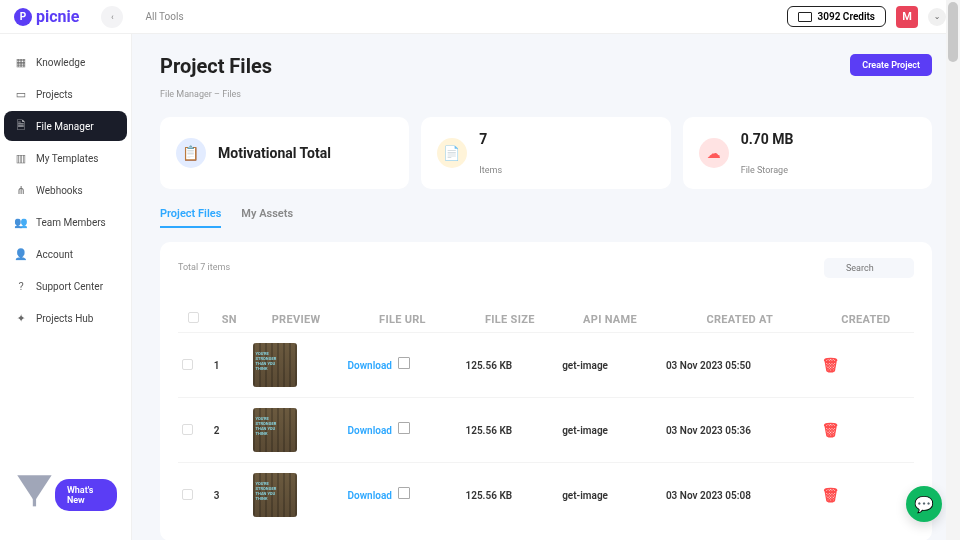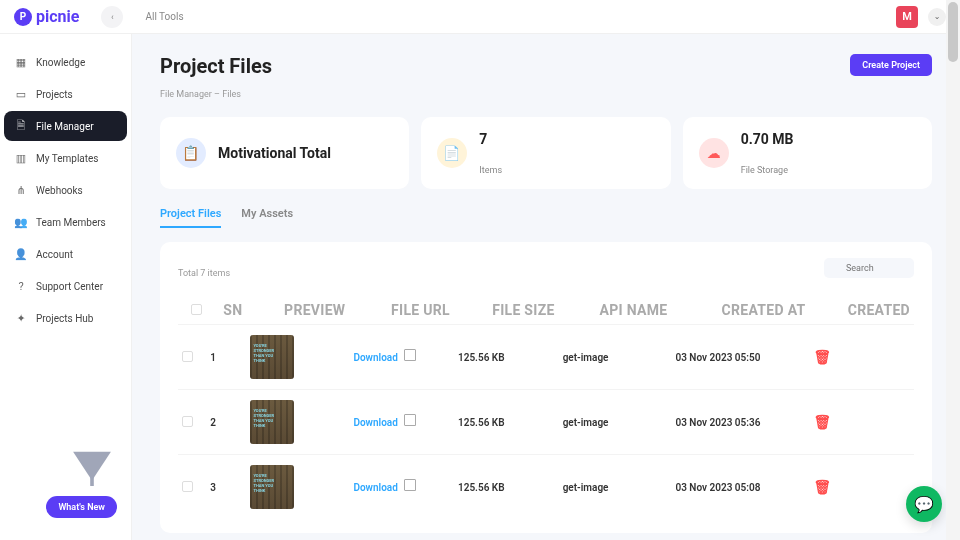--- a/index.html
+++ b/index.html
@@ -12,47 +12,47 @@
 .topbar-right{margin-left:auto;display:flex;align-items:center;gap:10px}
 .credits{border:1.5px solid #222;border-radius:6px;padding:4px 10px;display:flex;align-items:center;gap:6px;font-size:10px;font-weight:600}
 .credits-icon{width:14px;height:10px;border:1px solid #222;border-radius:1px}
 .avatar{width:22px;height:22px;background:#e9445a;border-radius:4px;color:#fff;display:flex;align-items:center;justify-content:center;font-size:11px;font-weight:600}
 .chev{width:18px;height:18px;border-radius:50%;background:#f0f0f0;display:flex;align-items:center;justify-content:center;font-size:8px;color:#666}
 .layout{display:flex;height:calc(100% - 34px)}
 .sidebar{width:132px;background:#fff;padding:12px 4px;display:flex;flex-direction:column;border-right:1px solid #f0f0f0}
 .nav-item{display:flex;align-items:center;gap:8px;padding:8px 10px;font-size:10px;color:#444;border-radius:8px;margin:1px 0;cursor:pointer}
 .nav-item.active{background:#1a1d29;color:#fff}
 .nav-icon{width:14px;height:14px;display:flex;align-items:center;justify-content:center;font-size:11px;opacity:.8}
-.side-bottom{margin-top:auto;display:flex;flex-direction:column;align-items:flex-end;padding:10px}
+.side-bottom{margin-top:auto;display:flex;flex-direction:row;align-items:center;padding:10px}
 .funnel-icon{width:50px;height:36px;margin-bottom:10px}
 .whats-new{background:#5b3df5;color:#fff;font-size:9px;font-weight:600;padding:6px 12px;border-radius:14px;cursor:pointer}
 .main{flex:1;padding:20px 28px 0 28px;overflow:auto}
 .page-head{display:flex;justify-content:space-between;align-items:flex-start;margin-bottom:18px}
 .page-title{font-size:20px;font-weight:700;color:#222}
 .breadcrumb{font-size:9px;color:#999;margin-top:11px}
 .create-btn{background:#5b3df5;color:#fff;font-size:9px;font-weight:600;padding:6px 12px;border-radius:5px;border:none;cursor:pointer}
 .stats{display:flex;gap:12px;margin-bottom:18px}
 .stat-card{flex:1;background:#fff;border-radius:10px;padding:14px 16px;display:flex;align-items:center;gap:12px}
 .stat-icon{width:30px;height:30px;border-radius:50%;display:flex;align-items:center;justify-content:center;font-size:14px}
 .stat-icon.blue{background:#e3ecff;color:#5b3df5}
 .stat-icon.yellow{background:#fff4d9;color:#f0b429}
 .stat-icon.red{background:#ffe3e3;color:#ff5a5a}
 .stat-val{font-size:14px;font-weight:700;color:#222}
 .stat-lbl{font-size:9px;color:#888;margin-top:18px}
 .tabs{display:flex;gap:20px;margin-bottom:14px}
 .tab{font-size:11px;font-weight:600;color:#888;padding-bottom:6px;cursor:pointer}
 .tab.active{color:#2ea8ff;border-bottom:2px solid #2ea8ff}
 .table-card{background:#fff;border-radius:10px;padding:14px 18px}
-.table-top{display:flex;justify-content:space-between;align-items:flex-end;margin-bottom:18px}
+.table-top{display:flex;justify-content:space-between;align-items:center;margin-bottom:28px}
 .total{font-size:9px;color:#999}
 .search{background:#f5f7fb;border:none;border-radius:5px;padding:5px 8px 5px 22px;font-size:9px;width:90px;position:relative}
 .search-wrap{position:relative}
 .search-wrap::before{content:"⌕";position:absolute;left:7px;top:4px;font-size:11px;color:#999}
 table{width:100%;border-collapse:collapse}
-th{text-align:right;font-size:14px;font-weight:700;color:#aaa;padding:6px 4px;letter-spacing:.3px}
+th{text-align:center;font-size:11px;font-weight:700;color:#aaa;padding:6px 4px;letter-spacing:.3px}
 td{padding:10px 4px;font-size:10px;color:#333;font-weight:600;border-top:1px solid #f3f3f3;vertical-align:middle}
 .checkbox{width:11px;height:11px;border:1.5px solid #ddd;border-radius:2px;display:inline-block}
 .thumb{width:44px;height:44px;background:linear-gradient(180deg,#6b5a3f 0%,#5a4a34 100%);border-radius:3px;position:relative;overflow:hidden}
 .thumb::before{content:"";position:absolute;inset:0;background:repeating-linear-gradient(90deg,rgba(0,0,0,.2) 0 2px,transparent 2px 6px)}
 .thumb::after{content:"YOU'RE\A STRONGER\A THAN YOU\A THINK";white-space:pre;position:absolute;left:3px;top:8px;font-size:4px;line-height:5px;color:#87d4e0;font-weight:700}
 .dl{color:#2ea8ff;cursor:pointer}
 .copy-icon{display:inline-block;width:10px;height:10px;border:1px solid #aaa;border-radius:1px;margin-left:8px;position:relative;cursor:pointer}
 .copy-icon::after{content:"";position:absolute;width:10px;height:10px;border:1px solid #aaa;border-radius:1px;left:-3px;top:-3px;background:#fff}
 .trash{color:#ff4d4d;font-size:14px;cursor:pointer}
 .chat-fab{position:fixed;right:18px;bottom:18px;width:36px;height:36px;background:#0fb862;border-radius:50%;display:flex;align-items:center;justify-content:center;color:#fff;font-size:16px;cursor:pointer;box-shadow:0 4px 12px rgba(0,0,0,.15)}
@@ -65,20 +65,24 @@
 <div class="topbar">
   <div class="logo">
     <span class="logo-icon">P</span>
     <span>picnie</span>
   </div>
   <div class="collapse-btn">
     <span>‹</span>
   </div>
   <div class="all-tools">All Tools</div>
   <div class="topbar-right">
+    <div class="credits">
+      <span class="credits-icon"></span>
+      <span>3092 Credits</span>
+    </div>
     <div class="avatar">M</div>
     <div class="chev">
       <span>⌄</span>
     </div>
   </div>
 </div>
 
 <div class="layout">
   <div class="sidebar">
     <div class="nav-item">

